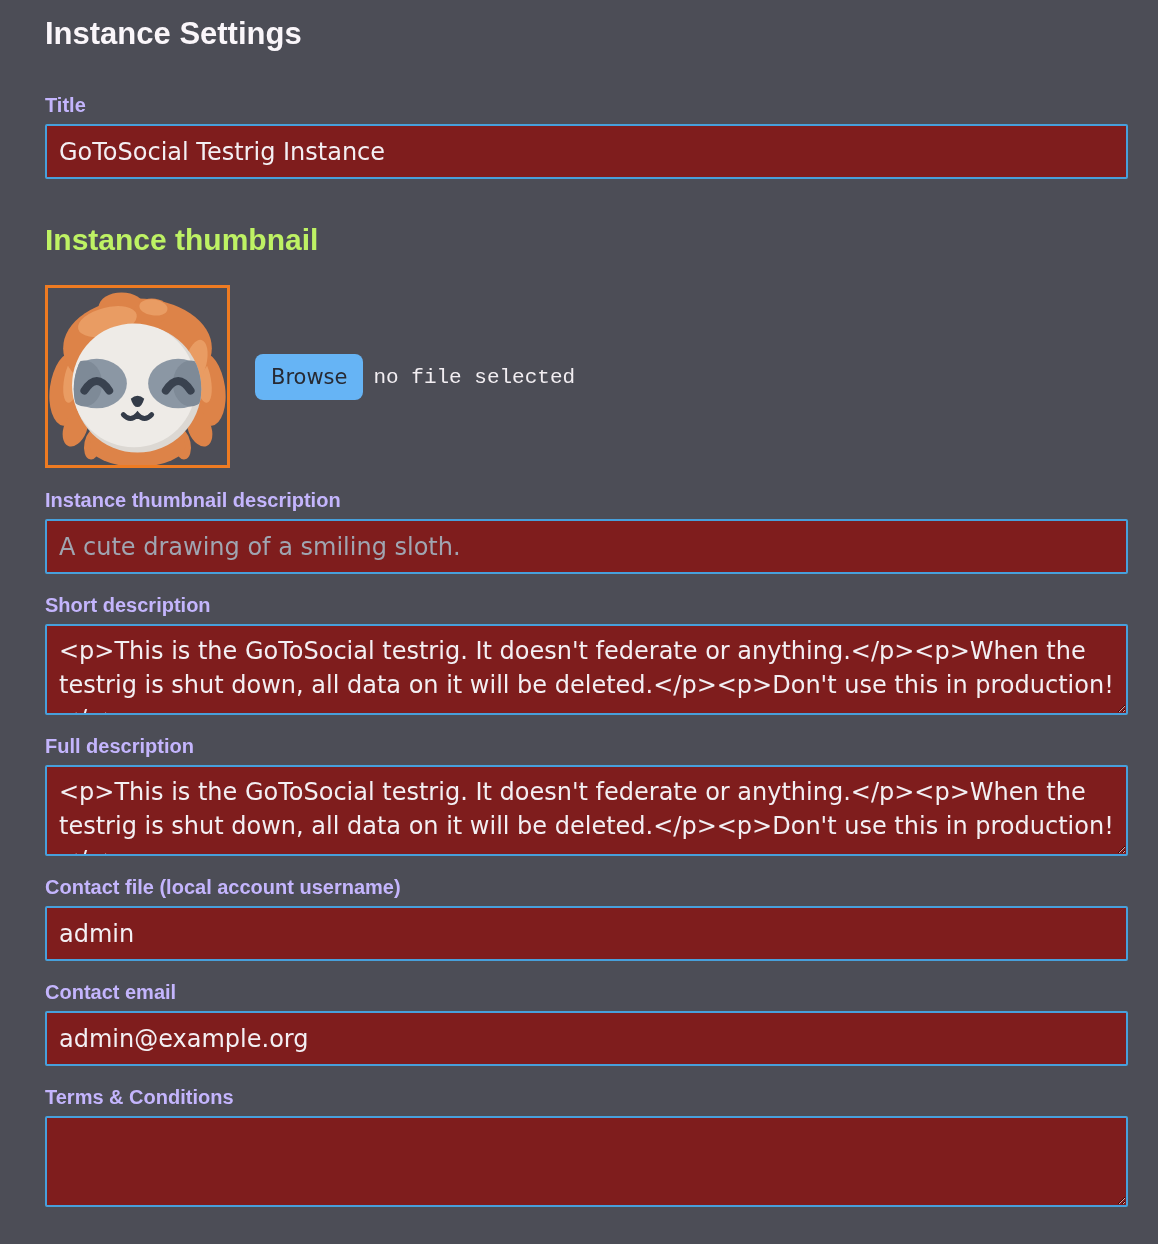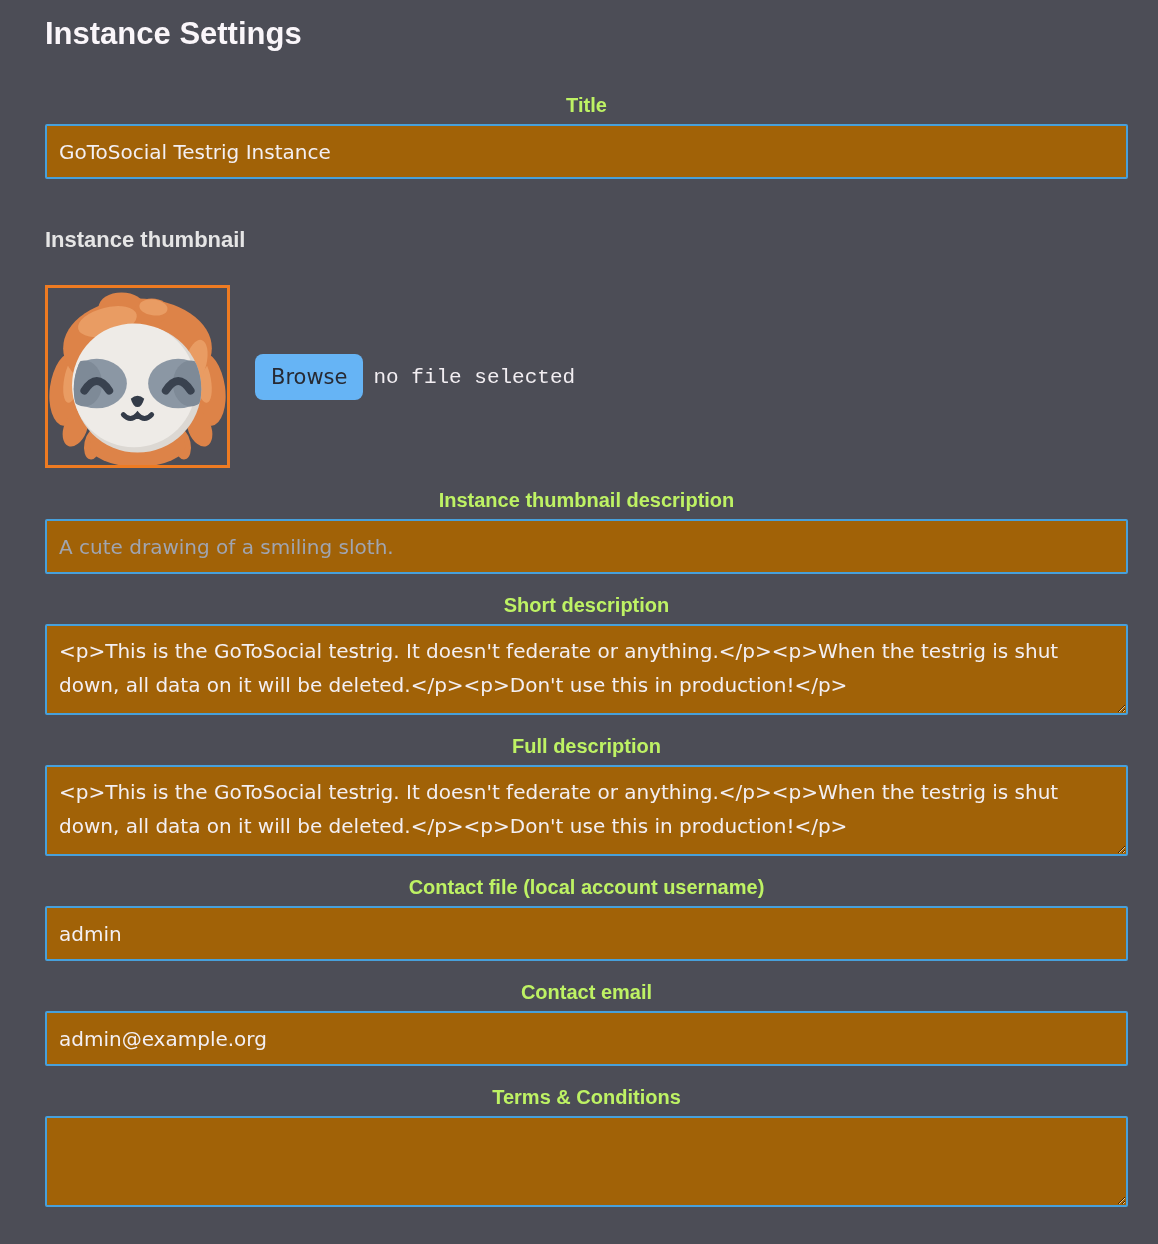--- a/index.html
+++ b/index.html
@@ -16,49 +16,48 @@
 
   h1.page-title {
     margin: 0;
     font-size: 31px;
     line-height: 32px;
     font-weight: bold;
     color: #faf6fa;
   }
   h2.section-heading {
     margin: 46px 0 30px 0;
-    font-size: 22px;
+    font-size: 30px;
     line-height: 30px;
     font-weight: bold;
-    color: #e5e5e5;
+    color: #bef264;
   }
 
   .field { margin-top: 20px; }
   .field.first { margin-top: 44px; }
   .field.after-thumb { margin-top: 21px; }
 
   .field label {
     display: block;
     font-weight: bold;
     font-size: 20px;
     line-height: 23px;
     margin-bottom: 7px;
-    color: #bef264;
-    text-align: center;
+    color: #c4b5fd;
   }
 
   .text-input {
     display: block;
     width: 100%;
     height: 55px;
-    background: #a16207;
+    background: #7f1d1d;
     border: 2px solid #47a0db;
     border-radius: 2px;
     color: #f3eff3;
-    font-size: 20px;
+    font-size: 24px;
     font-family: "DejaVu Sans", sans-serif;
     padding: 0 12px;
     outline: none;
   }
   .text-input::placeholder { color: #a0a5b1; opacity: 1; }
 
   textarea.text-input {
     height: 91px;
     padding: 8px 12px;
     line-height: 34px;

